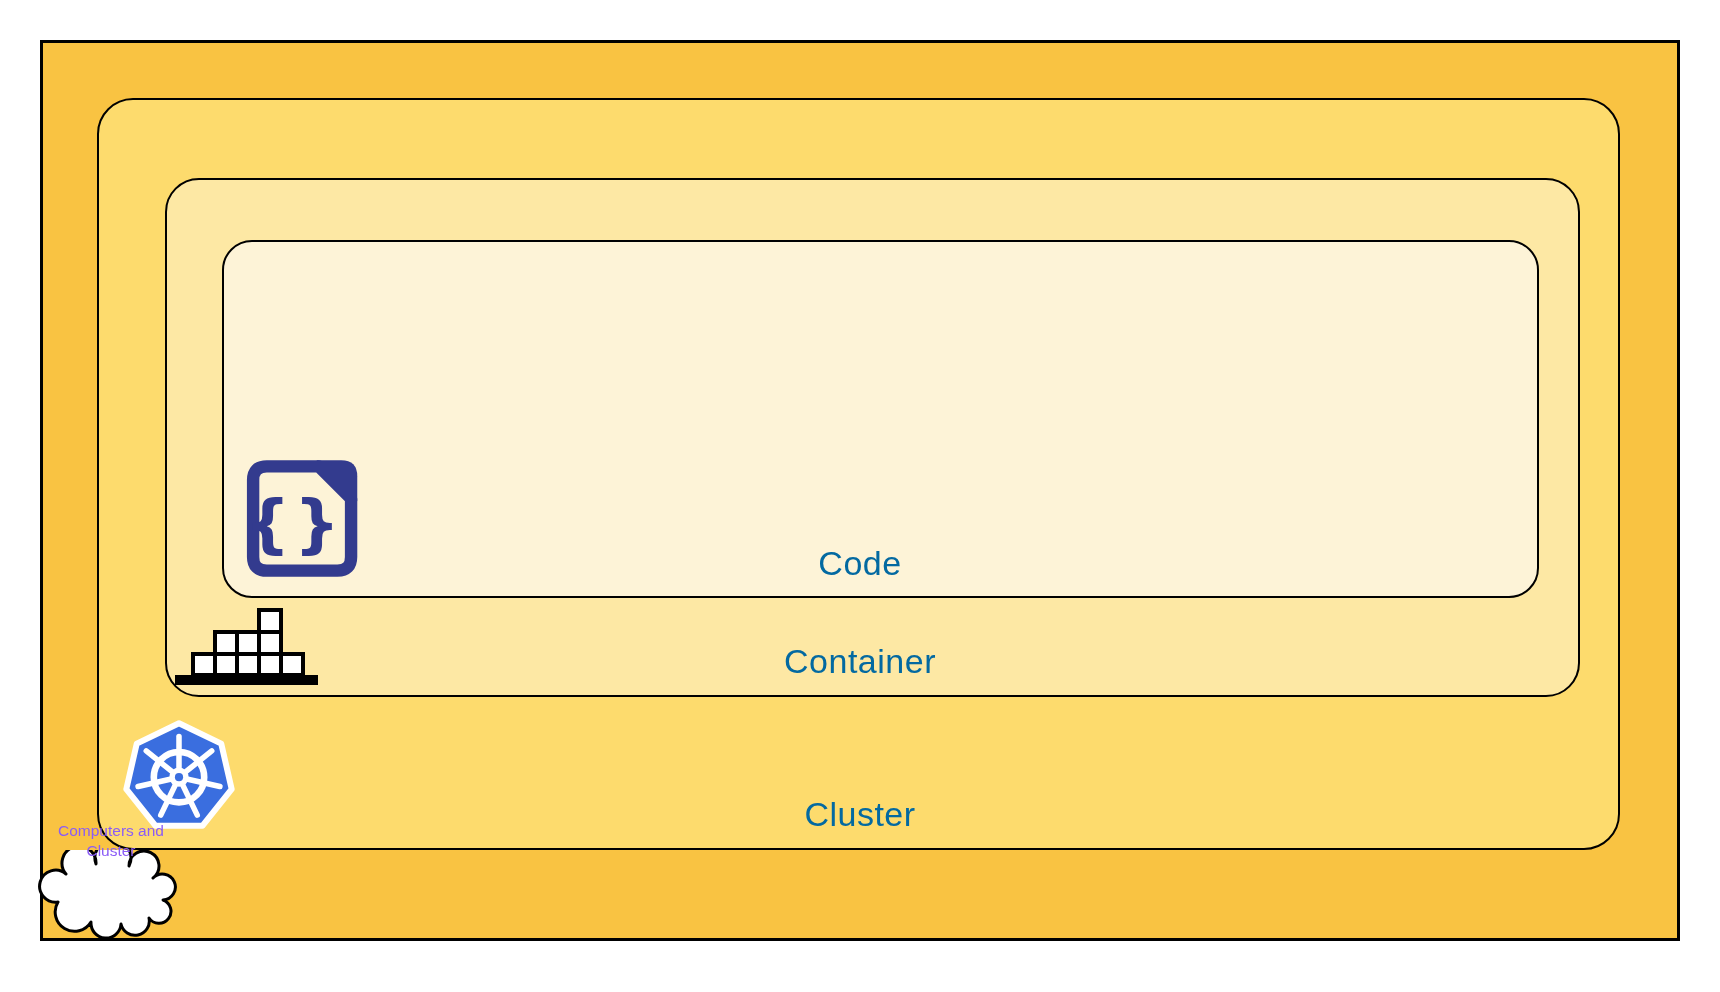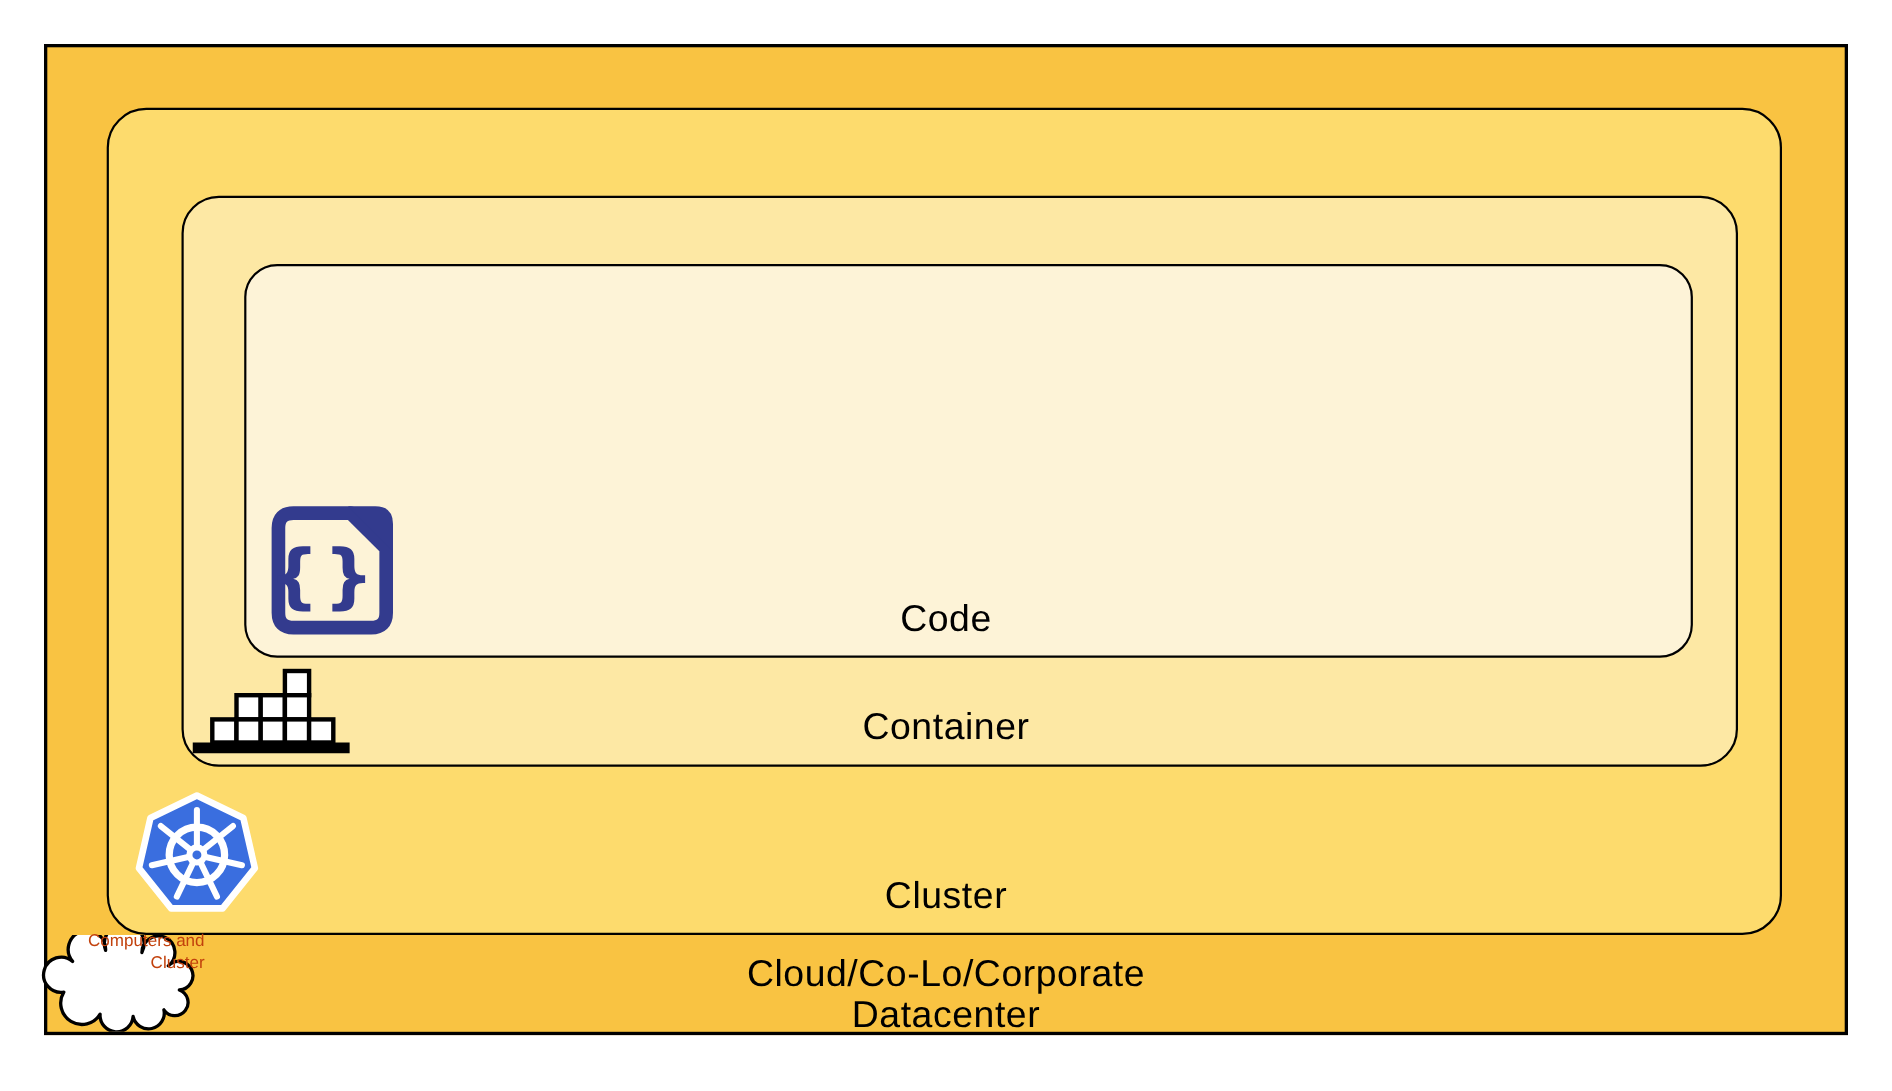--- a/index.html
+++ b/index.html
@@ -19,53 +19,49 @@
   .layer-container{
     left:165px;top:178px;width:1415px;height:519px;
     background:#FDE8A4;border:2.5px solid #000;border-radius:34px;
   }
   .layer-code{
     left:222px;top:240px;width:1317px;height:358px;
     background:#FDF3D7;border:2.5px solid #000;border-radius:30px;
   }
   .layer-label{
     position:absolute;left:40px;width:1640px;text-align:center;
-    font-size:34px;color:#000000;letter-spacing:0.5px;
+    font-size:34px;color:#0369a1;letter-spacing:0.5px;
   }
   .label-code{top:544px;}
   .label-container{top:642px;}
   .label-cluster{top:795px;}
   .label-datacenter{top:866px;line-height:38px;}
   .icon{position:absolute;}
   .icon-codefile{left:237px;top:456px;width:124px;height:125px;}
   .icon-boxes{left:175px;top:607px;width:143px;height:78px;}
   .icon-k8s{left:119px;top:715px;width:120px;height:122px;}
   .icon-cloud{left:36px;top:850px;width:150px;height:88px;}
   .cloud-text{
-    position:absolute;left:36px;top:846px;width:150px;
-    text-align:right;font-size:15.5px;line-height:20px;color:#c2410c;
+    position:absolute;left:36px;top:821px;width:150px;
+    text-align:center;font-size:15.5px;line-height:20px;color:#8b5cf6;
   }
 </style>
 </head>
 <body>
 
 <div class="canvas">
 
   <div class="layer layer-datacenter"></div>
   <div class="layer layer-cluster"></div>
   <div class="layer layer-container"></div>
   <div class="layer layer-code"></div>
 
   <div class="layer-label label-code">Code</div>
   <div class="layer-label label-container">Container</div>
   <div class="layer-label label-cluster">Cluster</div>
-  <div class="layer-label label-datacenter">
-    <div>Cloud/Co-Lo/Corporate</div>
-    <div>Datacenter</div>
-  </div>
 
   <svg class="icon icon-codefile" viewBox="0 0 100 100" xmlns="http://www.w3.org/2000/svg">
     <path d="M 66,8 H 24 Q 13,8 13,19 V 81 Q 13,92 24,92 H 81 Q 92,92 92,81 V 34 Z" fill="none" stroke="#333B8E" stroke-width="10" stroke-linejoin="round"></path>
     <path d="M 64,3 L 97,36 L 97,16 Q 97,3 84,3 Z" fill="#333B8E"></path>
     <text x="46" y="72" text-anchor="middle" font-family="DejaVu Sans, sans-serif" font-weight="bold" font-size="52" fill="#333B8E" letter-spacing="3">{}</text>
   </svg>
 
   <svg class="icon icon-boxes" viewBox="0 0 143 78" xmlns="http://www.w3.org/2000/svg">
     <g fill="#ffffff" stroke="#000000" stroke-width="4">
       <rect x="84" y="3" width="22" height="22"></rect>

